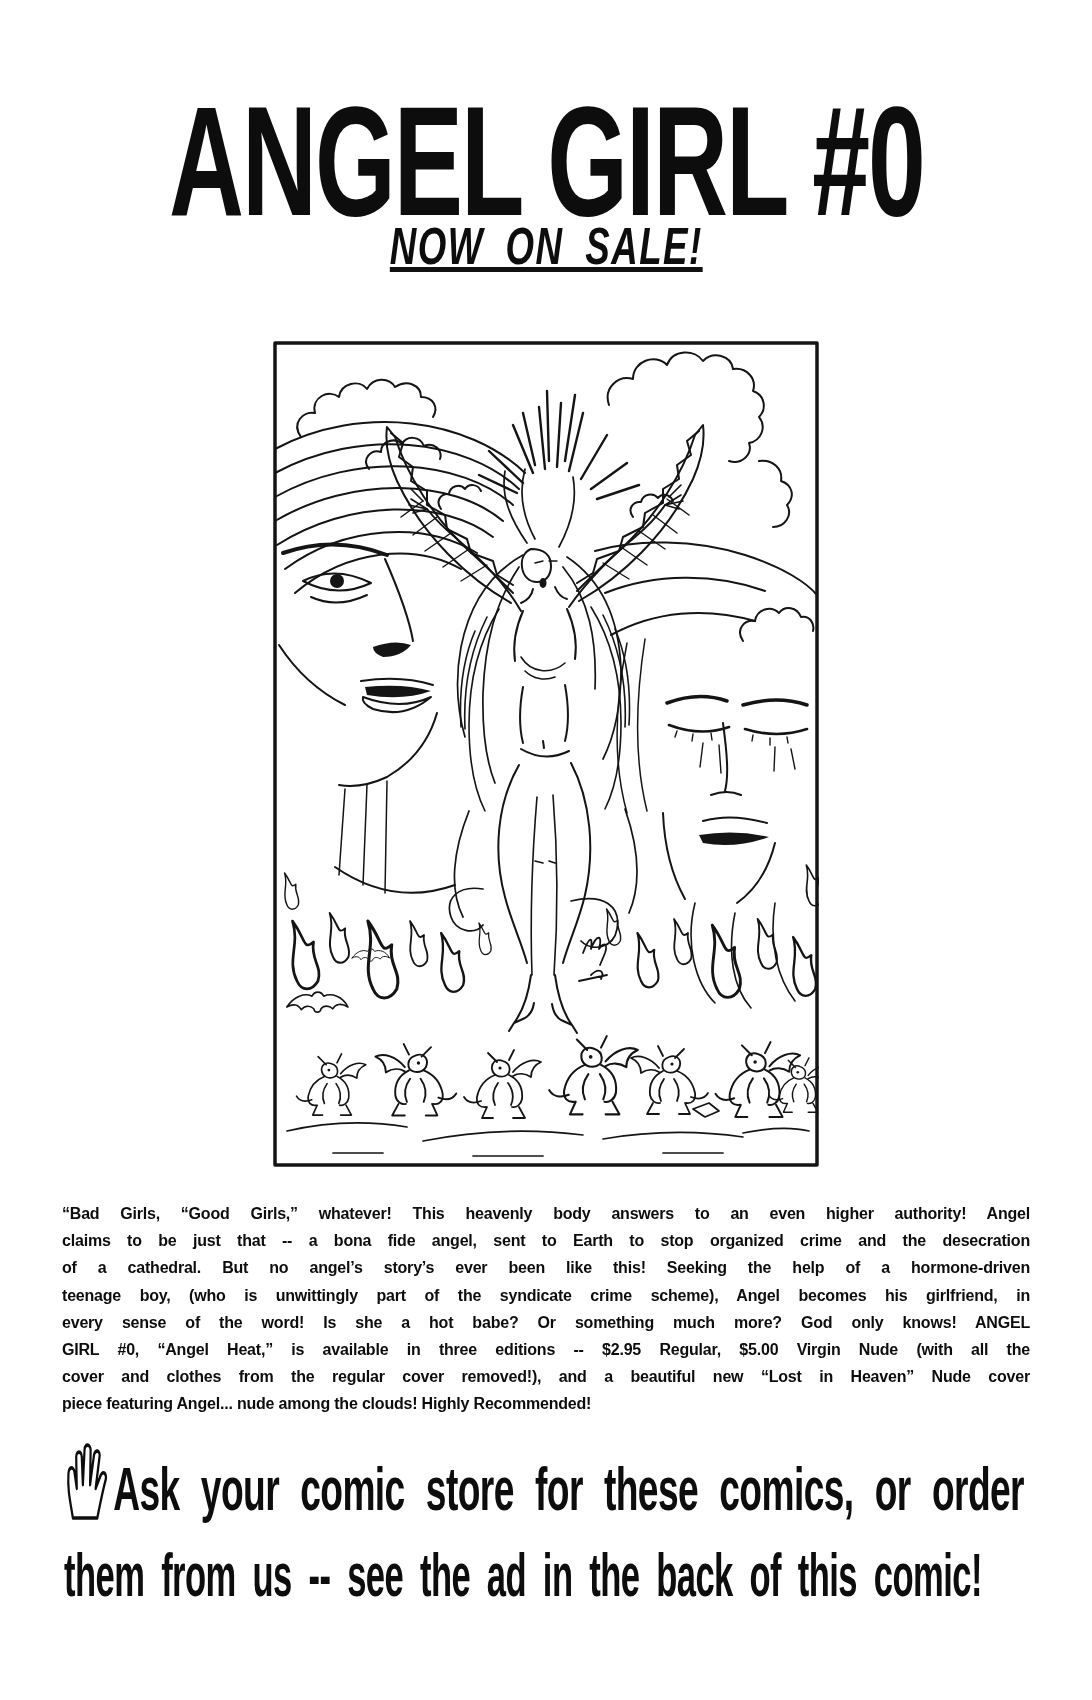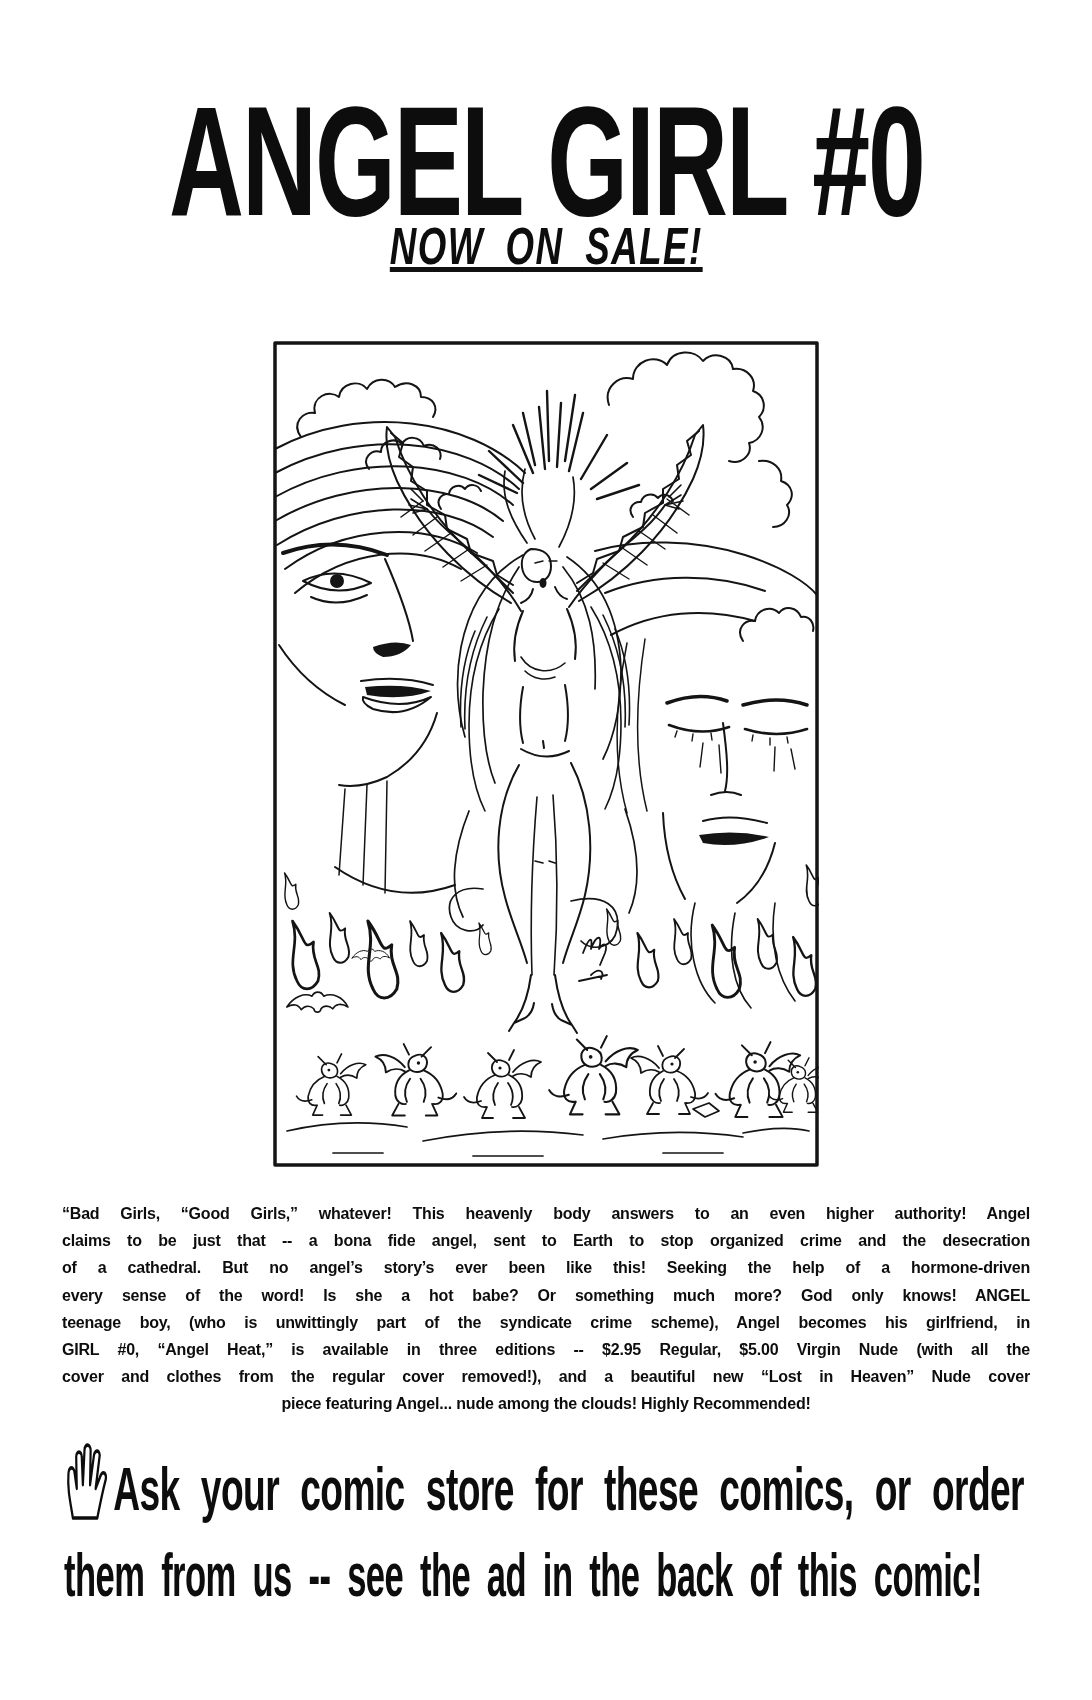--- a/index.html
+++ b/index.html
@@ -15,21 +15,21 @@
             word-spacing:14px;white-space:nowrap;transform:scaleX(0.72);transform-origin:center;color:#0d0d0d;}
 
   
   .art{position:absolute;left:273px;top:341px;width:546px;height:826px;}
   .art svg{display:block;width:100%;height:100%;color:#141414;}
 
   
   .copy{position:absolute;left:62px;top:1200px;width:968px;font-size:16px;font-weight:700;
         line-height:27.2px;letter-spacing:-0.2px;color:#0d0d0d;}
   .copy .jline{text-align:justify;text-align-last:justify;}
-  .copy .jlast{text-align:center;}
+  .copy .jlast{text-align:left;}
 
   
   .cta{position:absolute;left:64px;top:1440px;width:964px;color:#0d0d0d;}
   .cta-line{font-size:62px;font-weight:700;line-height:74px;letter-spacing:-1px;
             text-align:justify;text-align-last:justify;transform-origin:left center;white-space:normal;}
   .cta-line.l1{width:1600px;transform:scaleX(0.60);}
   .cta-line.l2{width:1645px;transform:scaleX(0.558);}
   .hand{display:inline-block;vertical-align:-12px;margin-right:8px;}
 </style>
 </head>
@@ -179,22 +179,22 @@
     <g stroke-width="1.8">
       <path d="M310,612c6,-16 10,-18 8,-4c6,-16 12,-14 8,0c5,-8 9,-5 6,4l-5,12 M318,634c8,-8 14,-4 10,4 M306,640l28,-6"></path>
     </g>
   </svg>
   </div>
 
   <div class="copy">
     <div class="jline">“Bad Girls, “Good Girls,” whatever! This heavenly body answers to an even higher authority! Angel</div>
     <div class="jline">claims to be just that -- a bona fide angel, sent to Earth to stop organized crime and the desecration</div>
     <div class="jline">of a cathedral. But no angel’s story’s ever been like this! Seeking the help of a hormone-driven</div>
+    <div class="jline">teenage boy, (who is unwittingly part of the syndicate crime scheme), Angel becomes his girlfriend, in</div>
     <div class="jline">every sense of the word! Is she a hot babe? Or something much more? God only knows! ANGEL</div>
-    <div class="jline">teenage boy, (who is unwittingly part of the syndicate crime scheme), Angel becomes his girlfriend, in</div>
     <div class="jline">GIRL #0, “Angel Heat,” is available in three editions -- $2.95 Regular, $5.00 Virgin Nude (with all the</div>
     <div class="jline">cover and clothes from the regular cover removed!), and a beautiful new “Lost in Heaven” Nude cover</div>
     <div class="jlast">piece featuring Angel... nude among the clouds! Highly Recommended!</div>
   </div>
 
   <div class="cta">
     <div class="cta-line l1">
       <span class="hand">
         <svg width="74" height="82" viewBox="0 0 40 44" fill="#ffffff" stroke="#0d0d0d" stroke-width="2" stroke-linejoin="round">
           <path d="M8,42 C6,34 3,27 4,18 C4.5,14 9,14 9.5,17.5 L11.5,26 L11,9 C11,5.5 16,5.5 16,9 L17,24 L18.5,5 C19,1.5 24,2 24,5.5 L23.5,24 L27,8 C28,4.5 33,5.5 32,9 L28.5,26 L33,19 C35,16 39,18 37.5,21.5 C35,27 33,33 30,42 Z"></path>

